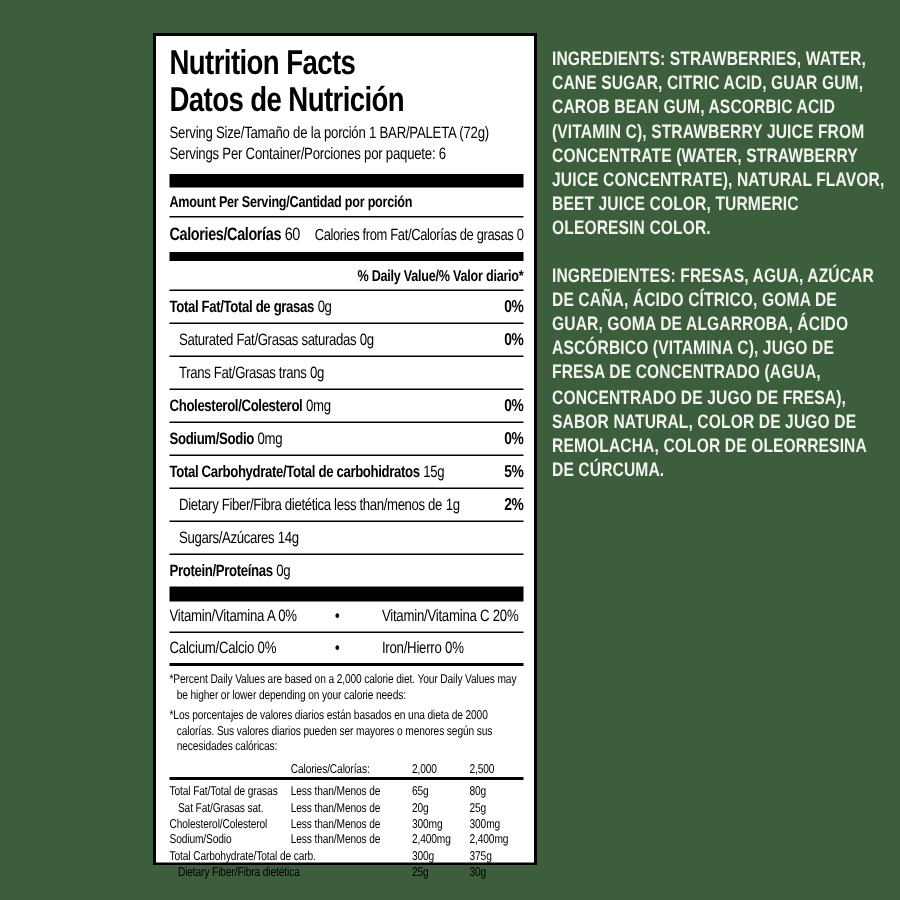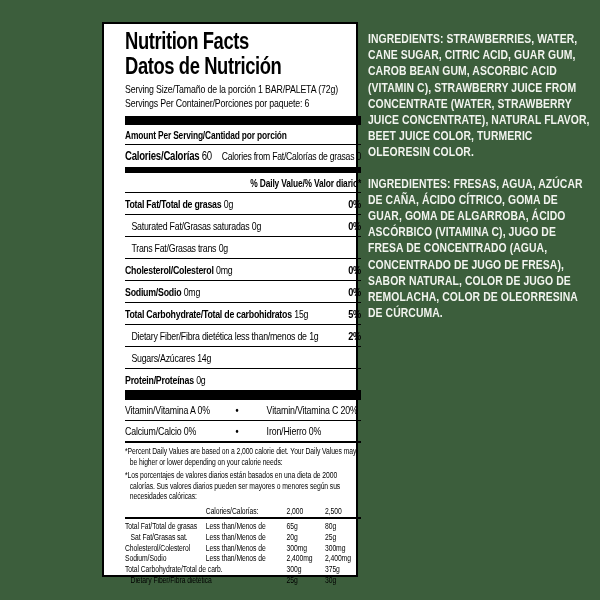--- a/index.html
+++ b/index.html
@@ -11,21 +11,21 @@
     overflow:hidden;
   }
 
   
   .nf-label {
     position:absolute; left:102px; top:22px;
     width:256px; height:555px;
     box-sizing:border-box;
     background:#ffffff;
     border:2px solid #000;
-    padding:4px 21px;
+    padding:4px 9px;
     color:#000;
   }
   .nf-inner {
     width:295px;
     transform:scaleX(0.8);
     transform-origin:left top;
   }
   .nf-title {
     font-size:23px; line-height:23px;
     font-weight:bold; letter-spacing:-0.5px;

